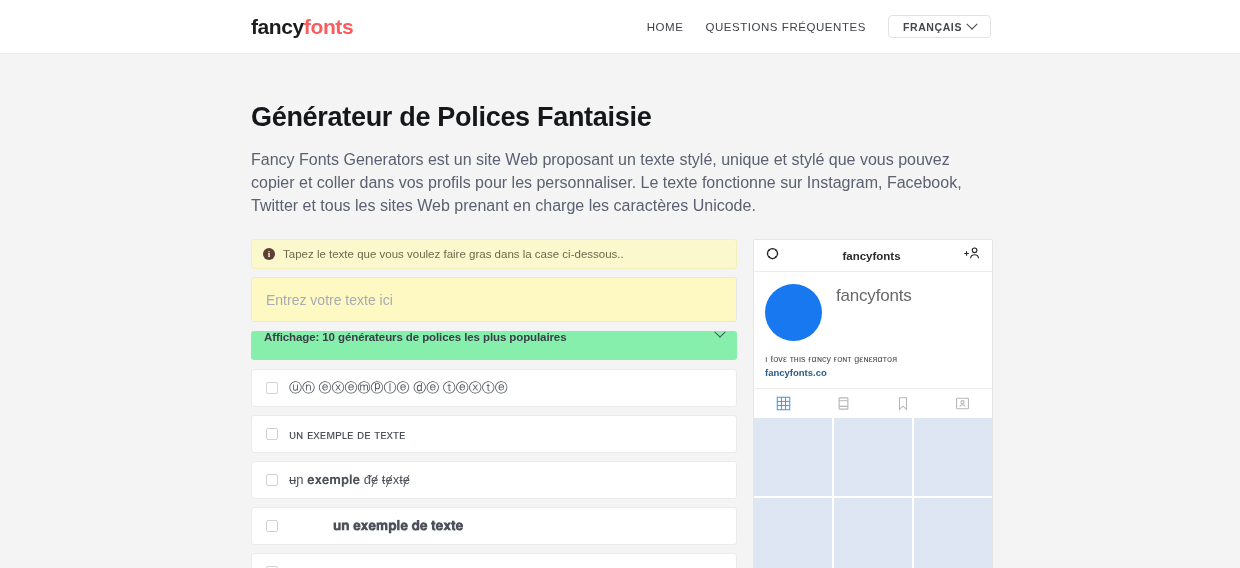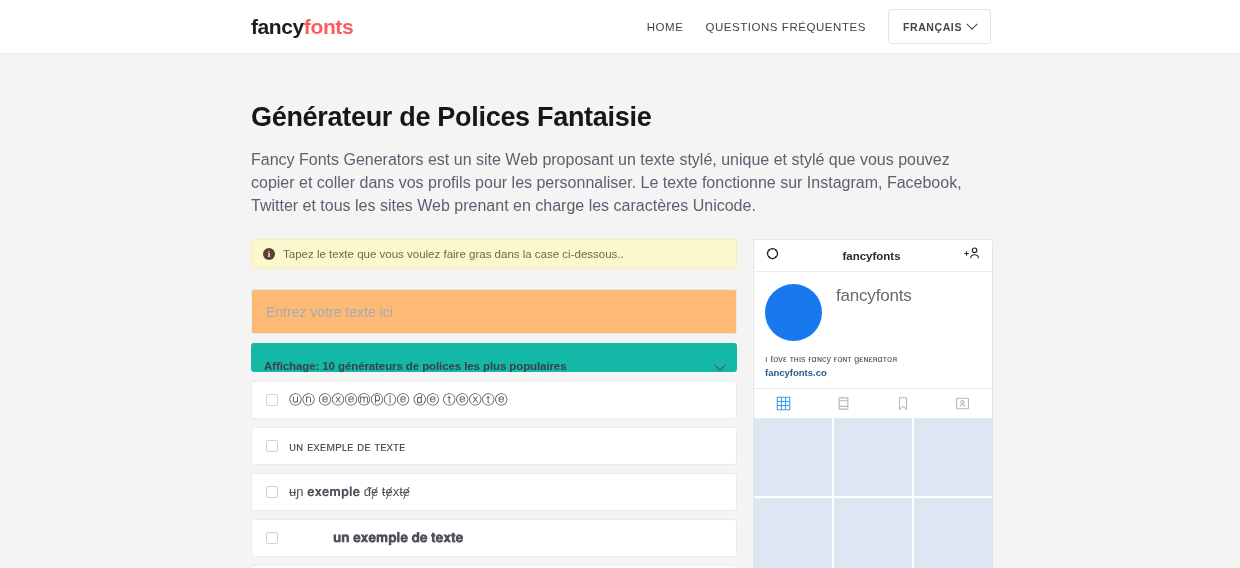--- a/index.html
+++ b/index.html
@@ -47,21 +47,21 @@
     font-size: 11.5px;
     letter-spacing: 0.55px;
     color: #3f4349;
     text-decoration: none;
     white-space: nowrap;
   }
   .lang-btn {
     border: 1px solid #e2e2e4;
     background: #fff;
     border-radius: 4px;
-    height: 35px;
+    height: 23px;
     padding: 0 14px;
     display: flex;
     align-items: center;
     gap: 6px;
     font-size: 10.5px;
     font-weight: bold;
     letter-spacing: 0.6px;
     color: #43474d;
     cursor: pointer;
     white-space: nowrap;
@@ -124,42 +124,42 @@
     font-size: 9px;
     font-weight: bold;
     line-height: 12px;
     text-align: center;
     font-family: "Liberation Serif", serif;
     flex: none;
   }
 
   
   .text-input {
-    margin-top: 20px;
+    margin-top: 8px;
     height: 45px;
-    background: #fdba74;
+    background: #fef9c3;
     border: 1px solid #e6e7e9;
     border-radius: 3px;
     width: 100%;
     padding: 0 14px;
     font-size: 14px;
     color: #54585f;
     font-family: "Liberation Sans", sans-serif;
     outline: none;
   }
   .text-input::placeholder { color: #a7abb3; }
 
   
   .select-bar {
     margin-top: 9px;
     height: 29px;
-    background: #14b8a6;
+    background: #86efac;
     border-radius: 3px;
     display: flex;
-    align-items: flex-end;
+    align-items: flex-start;
     padding: 0 13px;
     cursor: pointer;
   }
   .select-label {
     font-size: 11.5px;
     font-weight: bold;
     color: #3b4049;
     letter-spacing: -0.1px;
   }
   .select-chev {

